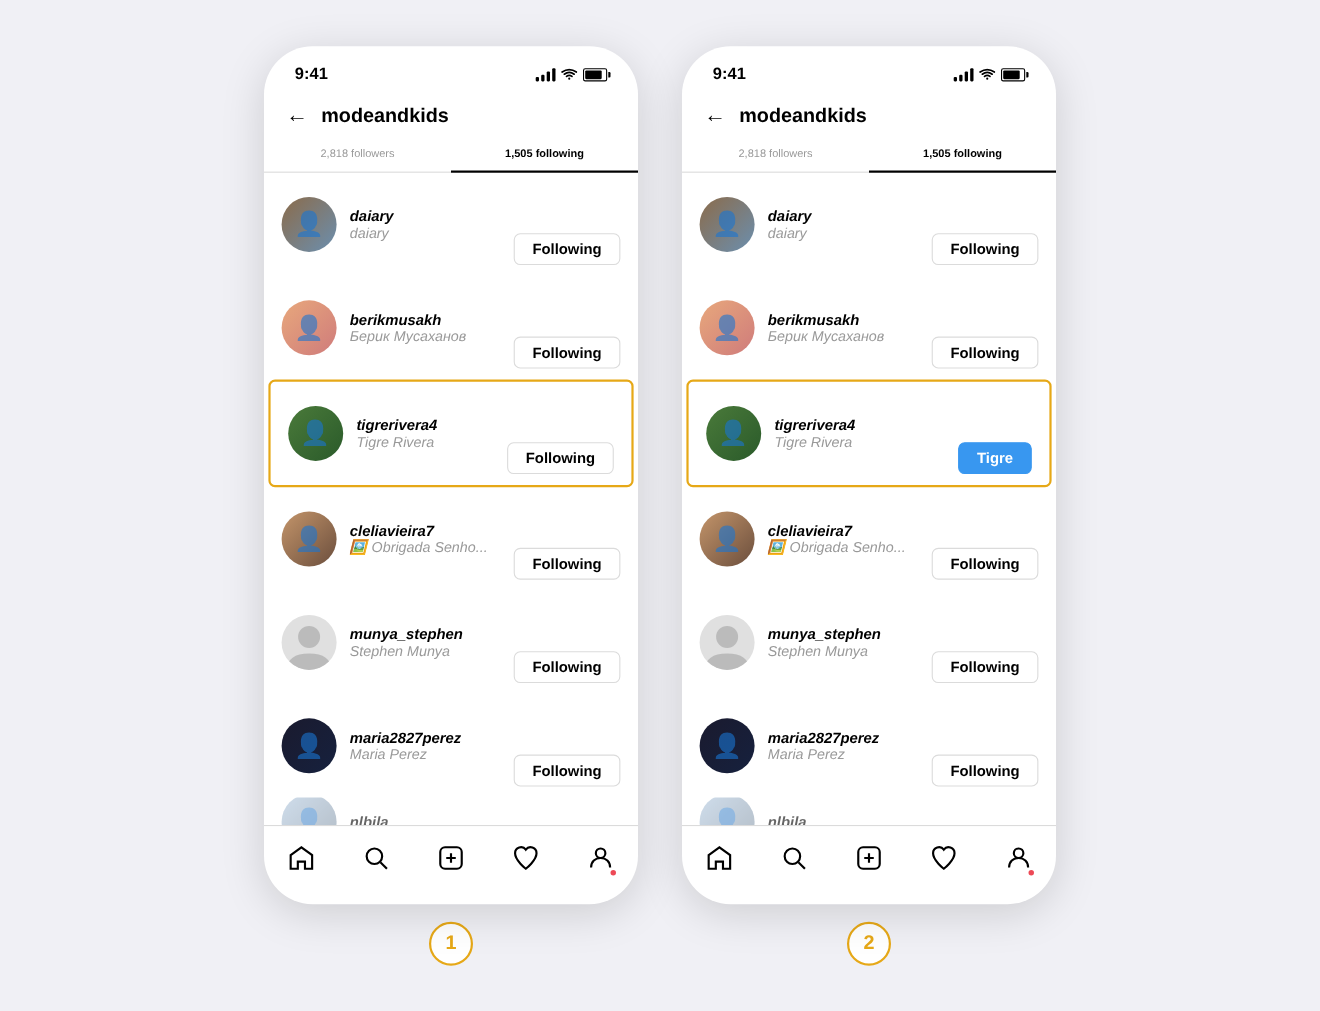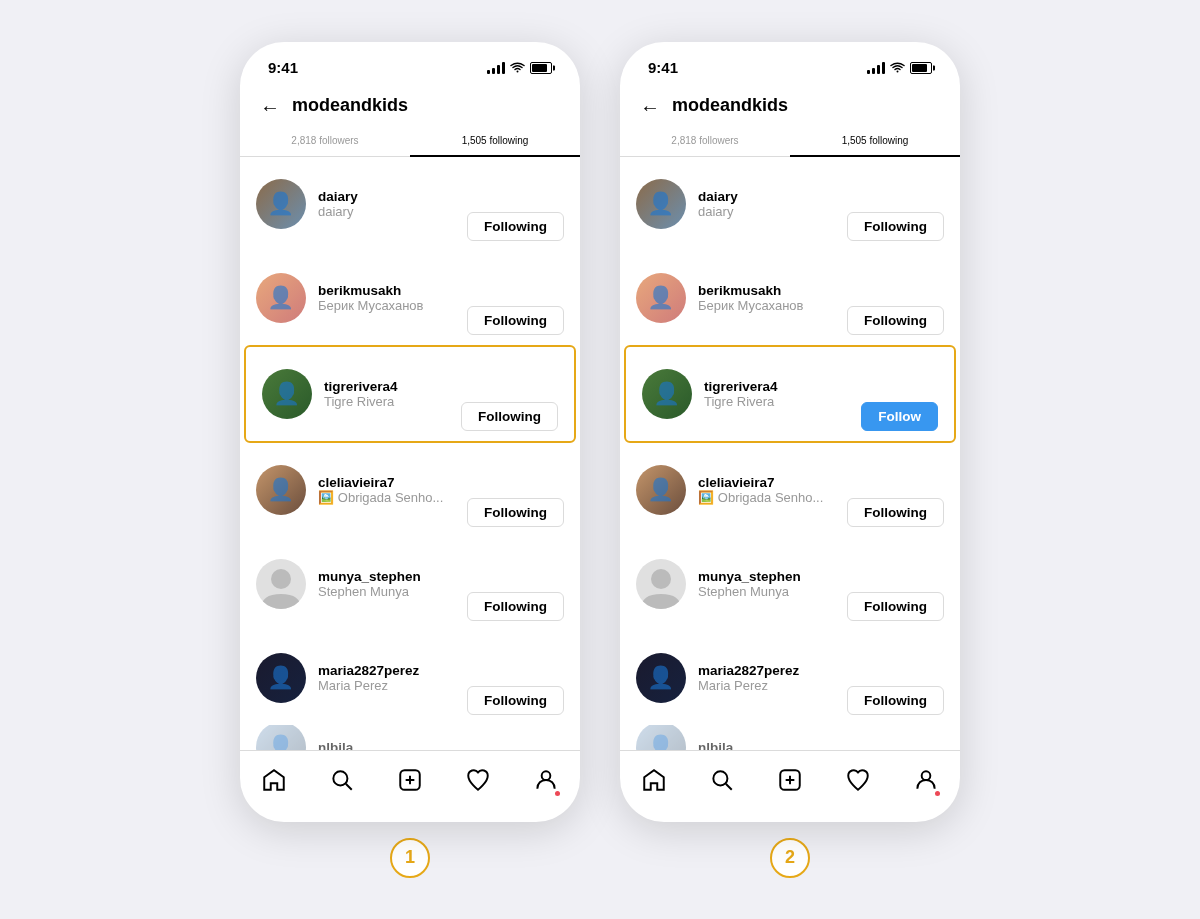--- a/index.html
+++ b/index.html
@@ -124,21 +124,21 @@
       flex: 1;
       text-align: center;
       padding: 10px 0;
       font-size: 10px;
       color: #999;
       cursor: pointer;
       position: relative;
     }
     .tab.active {
       color: #000;
-      font-weight: 400;
+      font-weight: 700;
     }
     .tab.active::after {
       content: '';
       position: absolute;
       bottom: -1px;
       left: 0;
       right: 0;
       height: 2px;
       background: #000;
     }
@@ -171,20 +171,21 @@
       align-items: center;
       justify-content: center;
     }
     .avatar svg {
       width: 100%;
       height: 100%;
     }
     .user-info {
       flex: 1;
       min-width: 0;
+      font-style: italic;
     }
     .username {
       font-size: 13.5px;
       font-weight: 600;
       color: #000;
     }
     .display-name {
       font-size: 13px;
       color: #999;
       white-space: nowrap;
@@ -477,21 +478,21 @@
       <button class="follow-btn ">Following</button>
     </div>
         <div class="user-item highlighted">
       <div class="avatar av-tigrerivera4">
     <div class="avatar-person">👤</div>
   </div>
       <div class="user-info">
         <div class="username">tigrerivera4</div>
         <div class="display-name">Tigre Rivera</div>
       </div>
-      <button class="follow-btn blue">Follow</button>
+      <button class="follow-btn blue">Tigre</button>
     </div>
         <div class="user-item ">
       <div class="avatar av-cleliavieira7">
     <div class="avatar-person">👤</div>
   </div>
       <div class="user-info">
         <div class="username">cleliavieira7</div>
         <div class="display-name">🖼️ Obrigada Senho...</div>
       </div>
       <button class="follow-btn ">Following</button>

